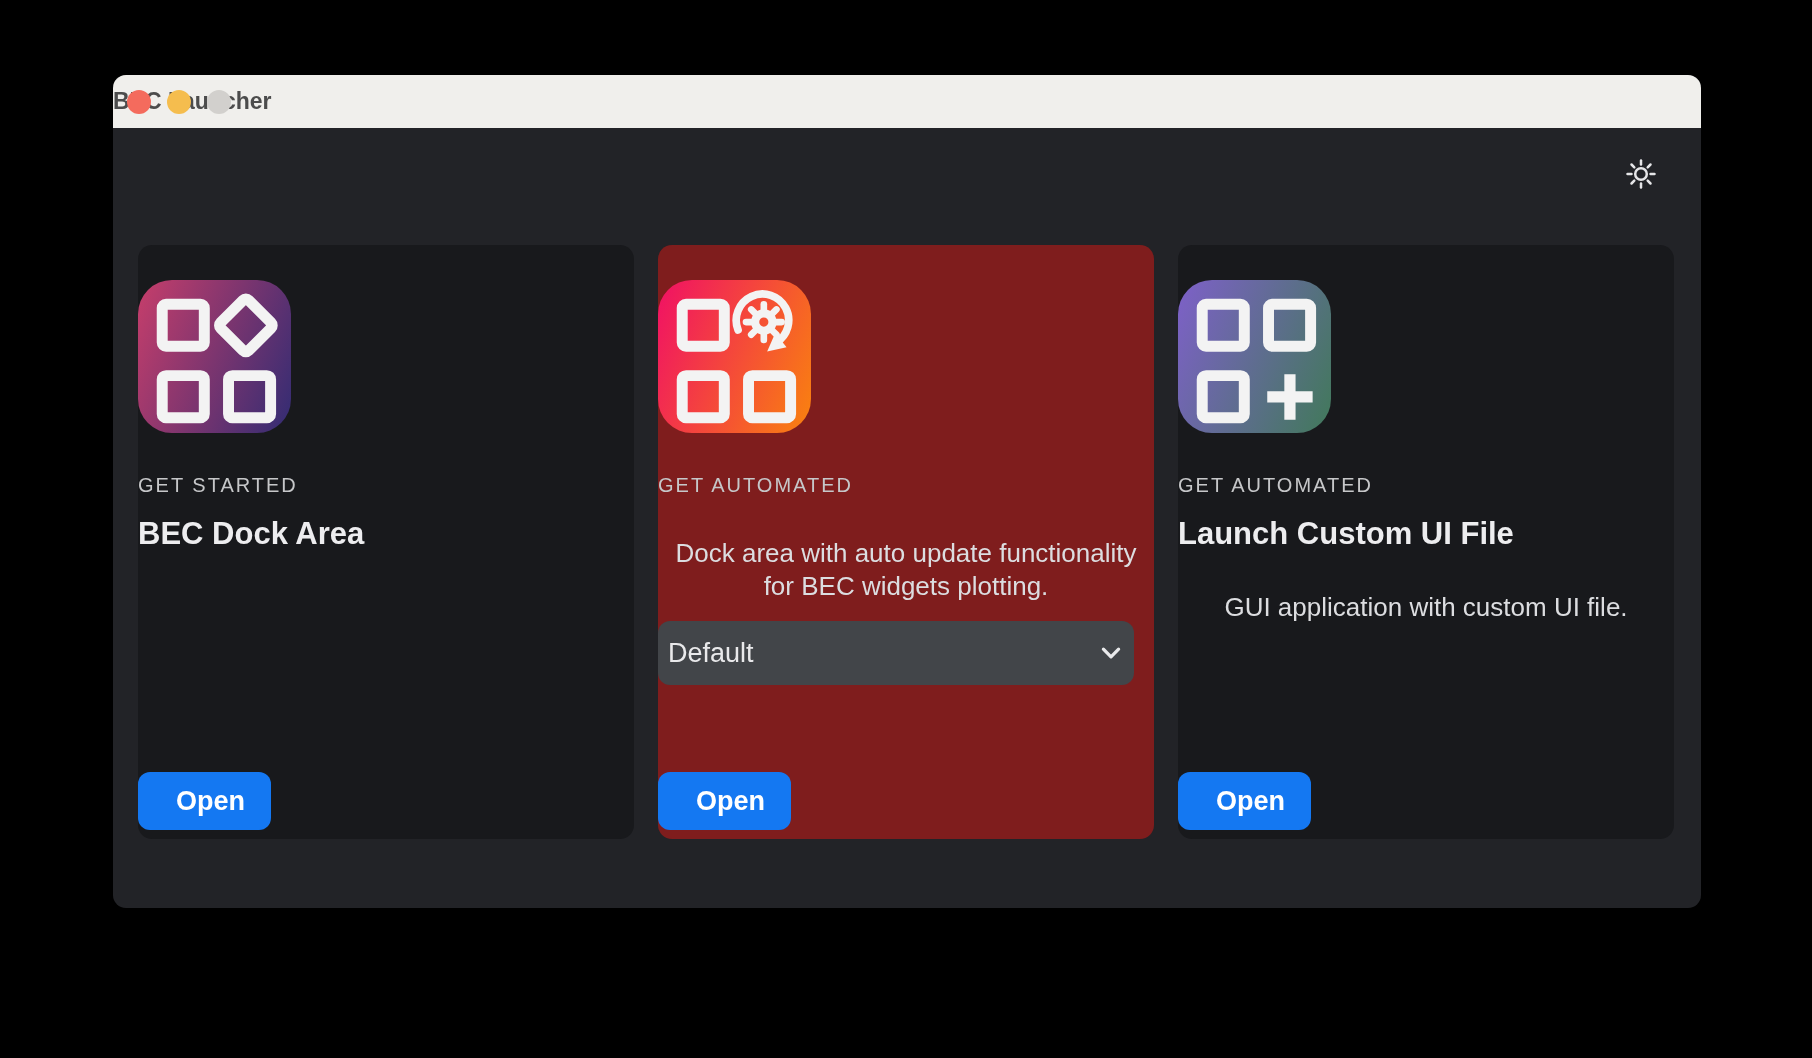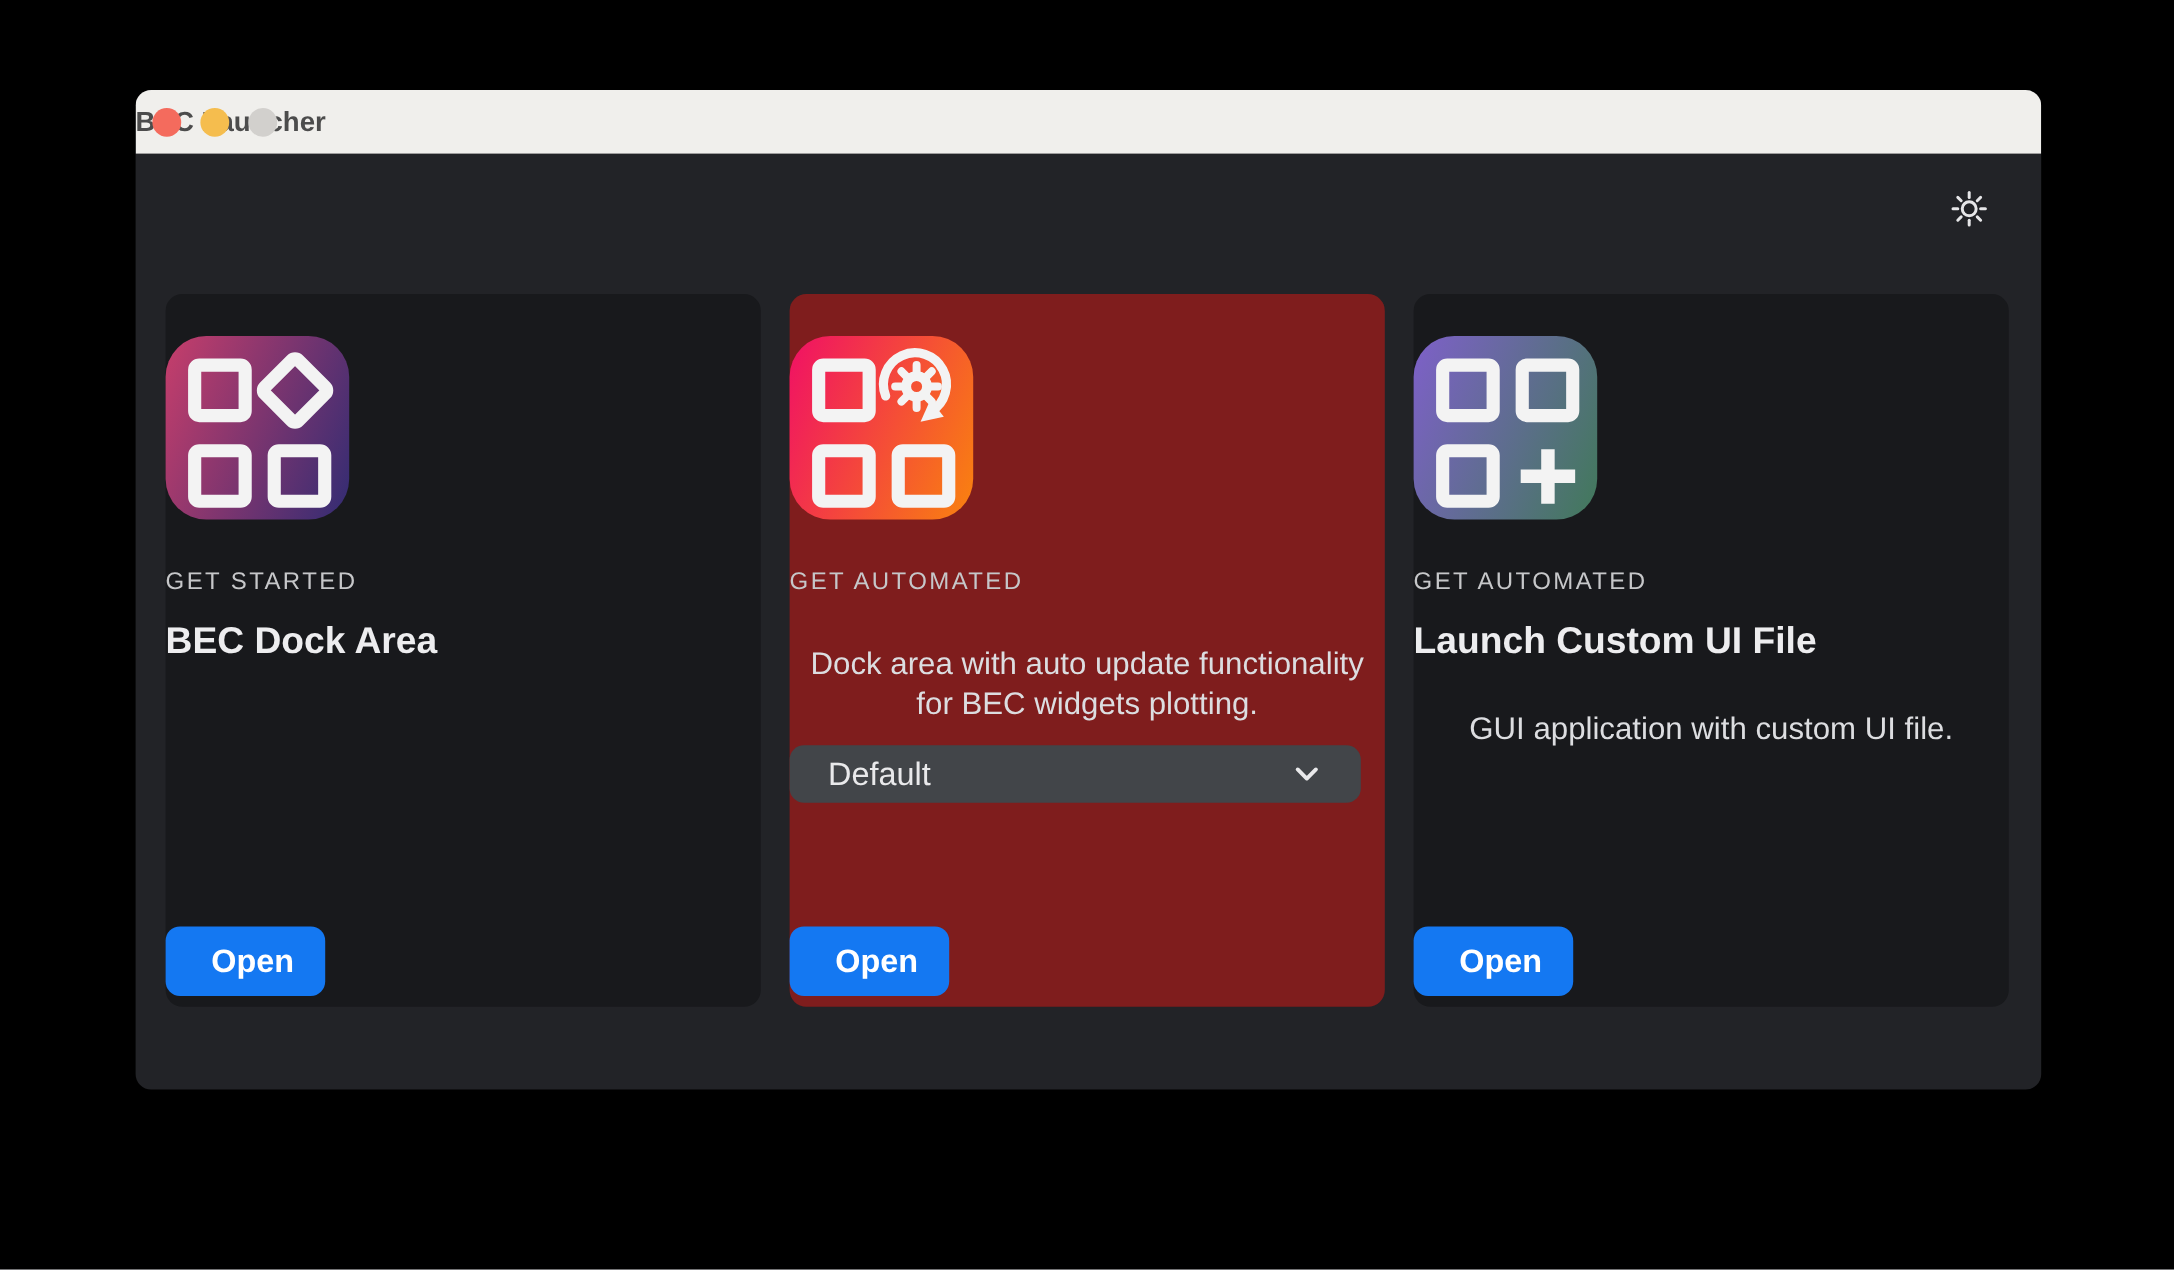--- a/index.html
+++ b/index.html
@@ -117,26 +117,26 @@
     width: 100%;
     padding: 0 10px;
     font-size: 26px;
     line-height: 33px;
     color: #dcdde0;
     text-align: center;
   }
   .dropdown {
     margin-top: 18px;
     width: calc(100% - 20px);
-    height: 48px;
+    height: 64px;
     border-radius: 12px;
     background: #424549;
     display: flex;
     align-items: center;
-    padding: 0 32px;
+    padding: 0 10px;
     cursor: pointer;
   }
   .dropdown .dd-value {
     font-size: 27px;
     color: #e9e9eb;
   }
   .dropdown .chev { margin-left: auto; width: 26px; height: 26px; }
   .spacer { flex: 1 1 auto; }
   .open-btn {
     width: 133px;

